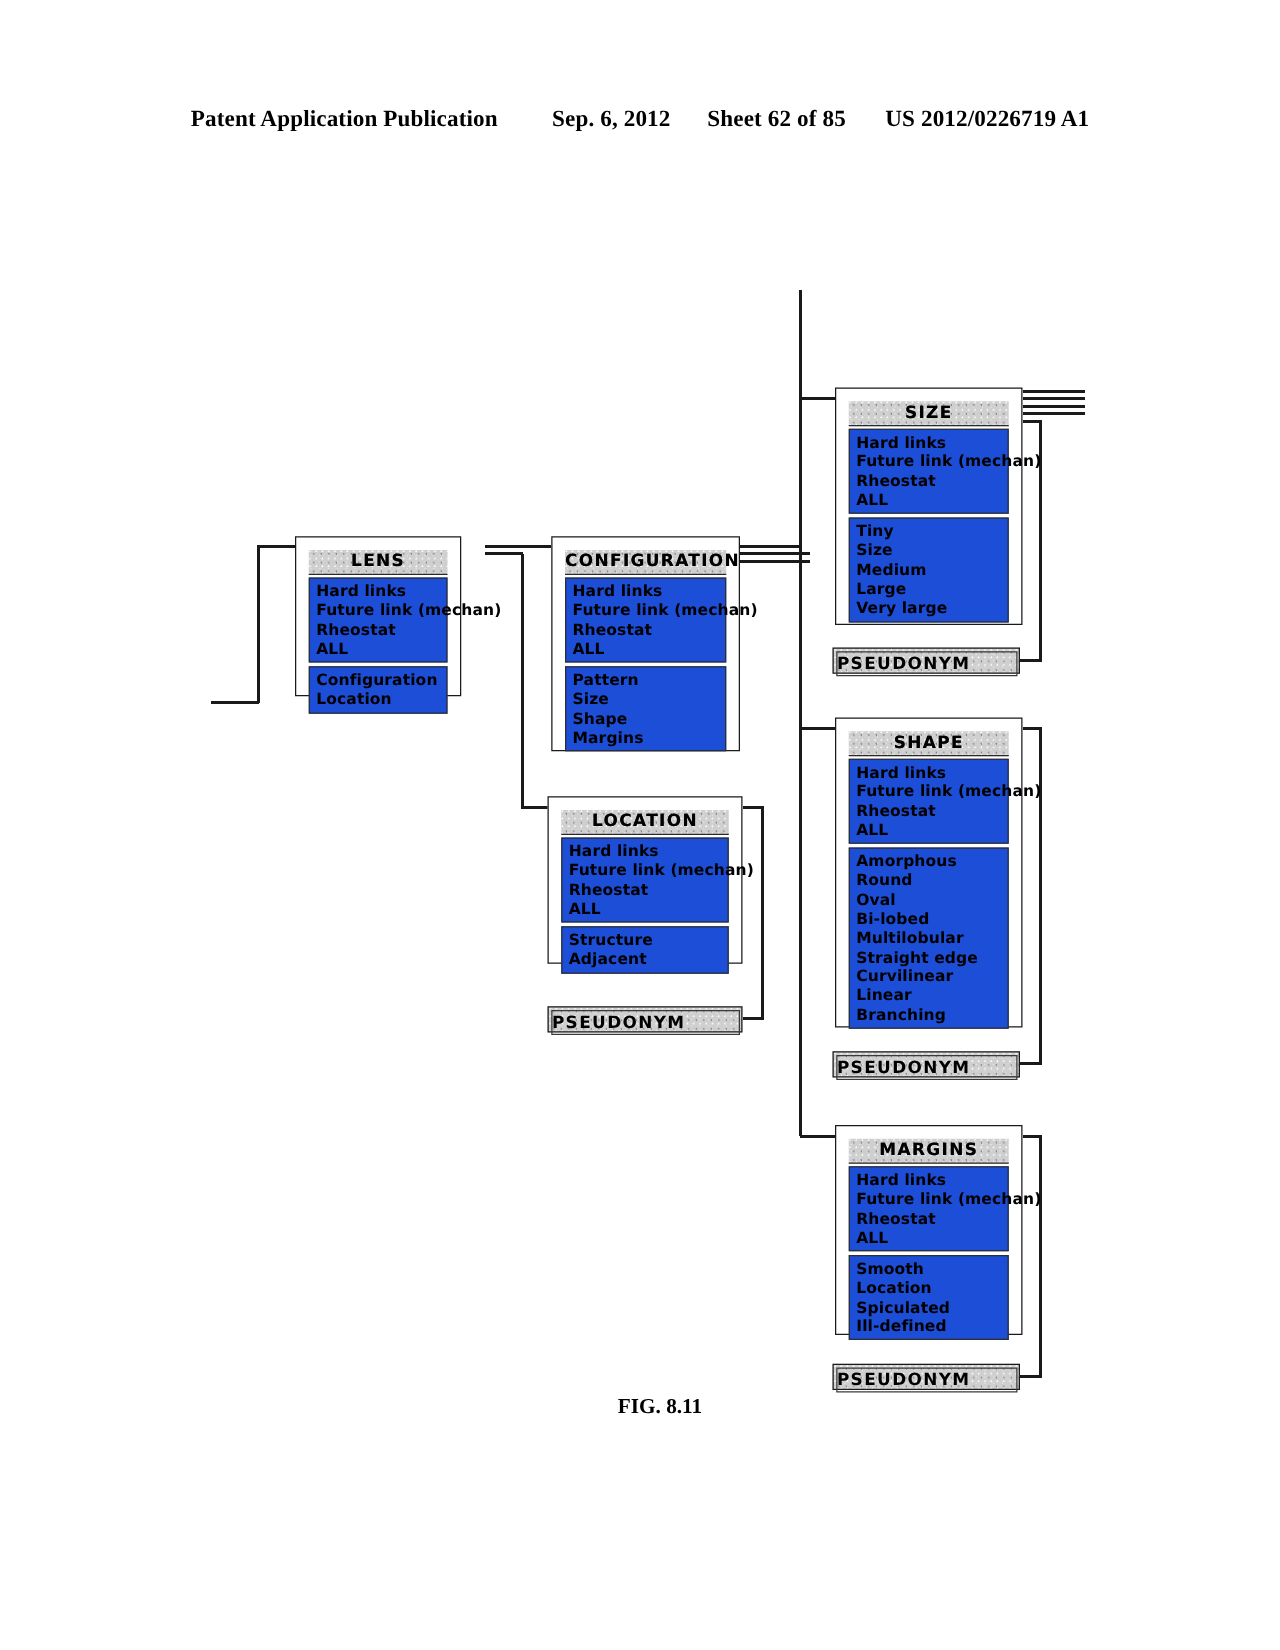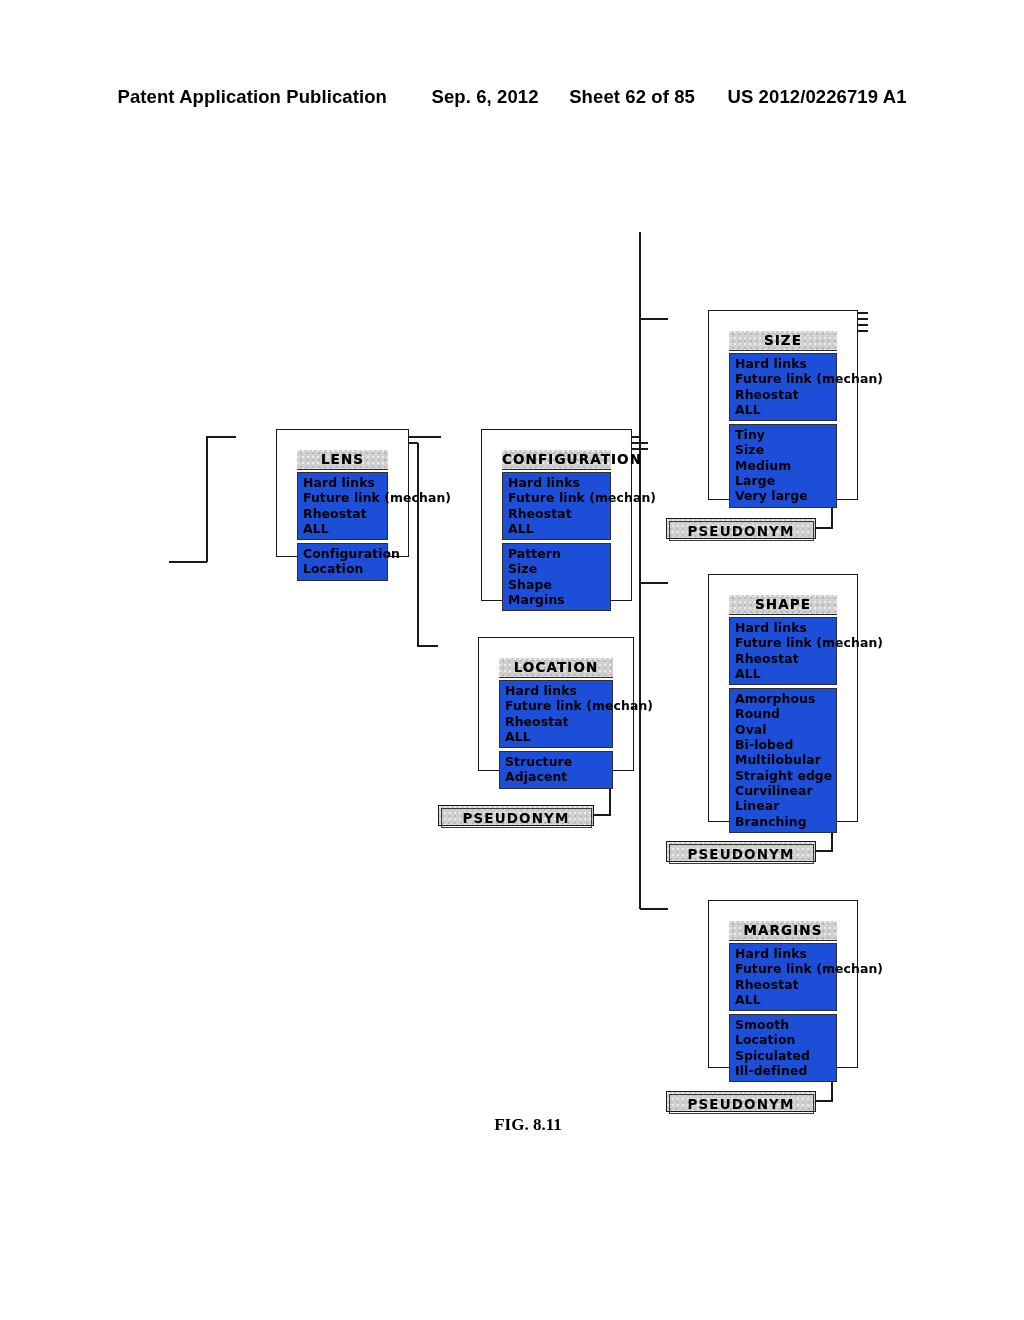--- a/index.html
+++ b/index.html
@@ -17,21 +17,21 @@
     overflow: hidden;
   }
 
   
   #page-header {
     position: absolute;
     left: 0;
     top: 86px;
     width: 1024px;
     text-align: center;
-    font-family: Liberation Sans, sans-serif;
+    font-family: Liberation Serif, serif;
     font-weight: bold;
     font-size: 18.5px;
     letter-spacing: 0.1px;
     white-space: nowrap;
   }
   #page-header .hdr-seg { display: inline-block; }
   #page-header .sp-lg { display: inline-block; width: 34px; }
   #page-header .sp-md { display: inline-block; width: 20px; }
   #page-header .sp-sm { display: inline-block; width: 22px; }
 
@@ -63,22 +63,21 @@
     height: 1320px;
     pointer-events: none;
   }
 
   
   .entity {
     position: absolute;
     box-sizing: border-box;
     border: 1.6px solid #1a1a1a;
     background: #ffffff;
-    padding: 20px;
-    margin-left: 40px;
+    padding: 10px;
   }
   .entity-title {
     box-sizing: border-box;
     text-align: center;
     font-weight: bold;
     font-size: 13.5px;
     letter-spacing: 1.1px;
     padding: 1px 0 2px 0;
     background-color: #cfcfcf;
     background-image:
@@ -109,21 +108,20 @@
     line-height: 15.3px;
     white-space: nowrap;
     letter-spacing: 0.1px;
   }
 
   
   .pseudonym {
     position: absolute;
     box-sizing: border-box;
     border: 1.6px solid #1a1a1a;
-    text-align: center;
     font-weight: bold;
     font-size: 13.5px;
     letter-spacing: 1.1px;
     line-height: 20px;
     background-color: #cfcfcf;
     background-image:
       radial-gradient(circle at 1px 1px, rgba(255,255,255,0.95) 0.6px, transparent 0.9px),
       radial-gradient(circle at 4px 3px, rgba(60,60,60,0.5) 0.5px, transparent 0.8px),
       radial-gradient(circle at 2px 5px, rgba(255,255,255,0.7) 0.5px, transparent 0.8px);
     background-size: 5px 6px, 6px 7px, 7px 5px;

